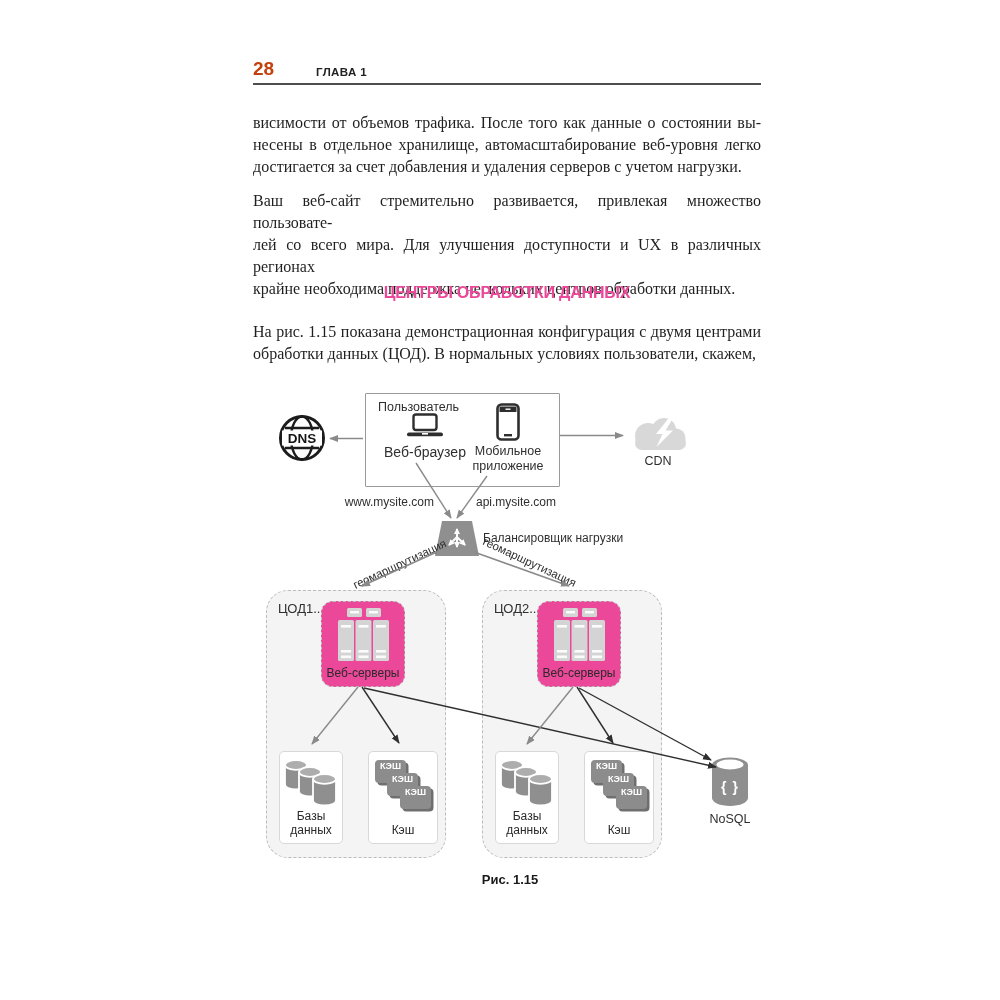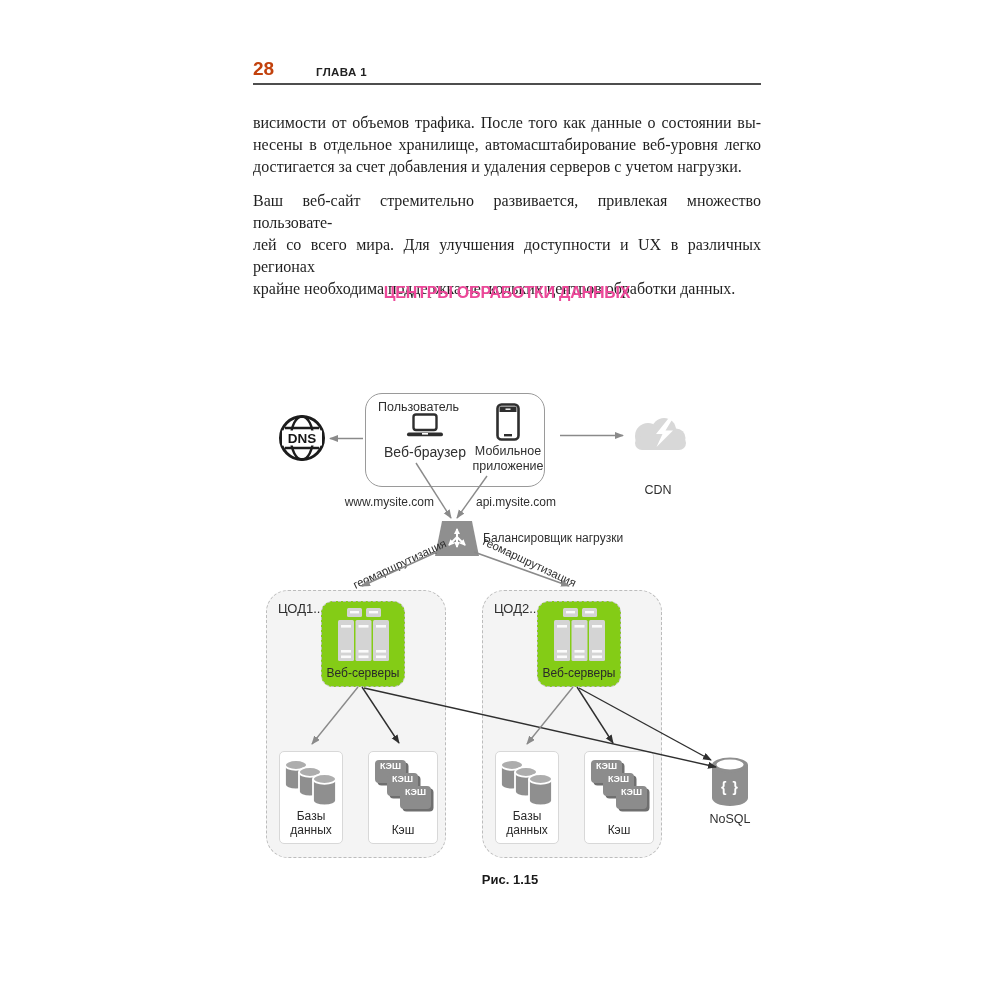--- a/index.html
+++ b/index.html
@@ -15,25 +15,25 @@
   .pline{text-align:justify;text-align-last:justify;}
   .pline.last{text-align-last:auto;}
   .section-heading{position:absolute;left:253px;top:284px;width:508px;text-align:center;
         font-size:16px;font-weight:bold;letter-spacing:-.2px;color:#ec4899;}
   .caption{position:absolute;left:250px;top:872px;width:520px;text-align:center;
         font-size:13px;font-weight:bold;color:#1a1a1a;}
   
   .diagram{position:absolute;left:250px;top:390px;width:520px;height:480px;font-size:12px;color:#2f2f2f;}
   .abs{position:absolute;}
   .lbl{position:absolute;white-space:nowrap;color:#2f2f2f;}
-  .userbox{position:absolute;left:115px;top:3px;width:180px;height:94px;background:#fff;
-        border:1.6px solid #9a9a9a;border-radius:17px;box-sizing:border-box;}
+  .userbox{position:absolute;left:115px;top:3px;width:195px;height:94px;background:#fff;
+        border:1.6px solid #9a9a9a;border-radius:1px;box-sizing:border-box;}
   .dc{position:absolute;top:200px;width:180px;height:268px;background:#f4f4f4;
         border:1.8px dashed #bcbcbc;border-radius:22px;box-sizing:border-box;}
-  .wsbox{position:absolute;left:54px;top:10px;width:84px;height:86px;background:#84cc16;
+  .wsbox{position:absolute;left:54px;top:10px;width:84px;height:86px;background:#ec4899;
         border:1.6px dashed #bdbdbd;border-radius:12px;box-sizing:border-box;}
   .comp{position:absolute;top:160px;height:93px;background:#fff;border:1.5px solid #d8d8d8;
         border-radius:5px;box-sizing:border-box;}
   .comp-label{position:absolute;bottom:6px;width:100%;text-align:center;line-height:14px;color:#2a2a2a;}
   .chips{position:absolute;left:50%;transform:translateX(-50%);top:8px;width:58px;height:50px;}
   .chip{position:absolute;width:31px;height:23px;background:#8c8c8c;border-radius:4px;
         box-shadow:2.5px 2.5px 0 #6f6f6f;color:#fff;font-weight:bold;font-size:9px;
         text-align:center;line-height:13px;}
   .lb-shape{position:absolute;left:185px;top:131px;width:44px;height:35px;background:#8f8f8f;
         clip-path:polygon(16% 0%,84% 0%,100% 100%,0% 100%);}
@@ -57,20 +57,24 @@
   </div>
 
   <div class="para" style="top:190px;">
     <div class="pline">Ваш веб-сайт стремительно развивается, привлекая множество пользовате-</div>
     <div class="pline">лей со всего мира. Для улучшения доступности и UX в различных регионах</div>
     <div class="pline last">крайне необходима поддержка нескольких центров обработки данных.</div>
   </div>
 
   <div class="section-heading">ЦЕНТРЫ ОБРАБОТКИ ДАННЫХ</div>
 
+  <div class="para" style="top:321px;">
+    <div class="pline">На рис. 1.15 показана демонстрационная конфигурация с двумя центрами</div>
+    <div class="pline last">обработки данных (ЦОД). В нормальных условиях пользователи, скажем,</div>
+  </div>
 
   <div class="diagram">
 
     <svg class="abs" style="left:26px;top:22px;" width="52" height="52">
       <circle cx="26" cy="26" r="21.5" fill="#fff" stroke="#1c1c1c" stroke-width="3"></circle>
       <ellipse cx="26" cy="26" rx="11" ry="21.5" fill="none" stroke="#1c1c1c" stroke-width="2.4"></ellipse>
       <line x1="9" y1="16" x2="43" y2="16" stroke="#1c1c1c" stroke-width="2.4"></line>
       <line x1="9" y1="36" x2="43" y2="36" stroke="#1c1c1c" stroke-width="2.4"></line>
       <rect x="6" y="18.5" width="40" height="15" fill="#fff"></rect>
       <text x="26" y="31" text-anchor="middle" font-family="Liberation Sans, sans-serif" font-size="13.5" font-weight="bold" fill="#151515">DNS</text>
@@ -95,21 +99,21 @@
       <div class="lbl" style="left:105px;top:50px;width:74px;text-align:center;font-size:12.5px;white-space:normal;line-height:15px;">Мобильное приложение</div>
     </div>
 
     <svg class="abs" style="left:376px;top:22px;" width="64" height="42">
       <circle cx="22" cy="24" r="13" fill="#d8d8d8"></circle>
       <circle cx="38" cy="18" r="12" fill="#d8d8d8"></circle>
       <circle cx="50" cy="26" r="9.5" fill="#d8d8d8"></circle>
       <rect x="9" y="24" width="51" height="14" rx="7" fill="#d8d8d8"></rect>
       <path d="M42 7 L30 22 H36.5 L30.5 35 L47 18.5 H39.5 L46.5 7 Z" fill="#fff"></path>
     </svg>
-    <div class="lbl" style="left:376px;top:64px;width:64px;text-align:center;font-size:12.5px;margin-top:29px;">CDN</div>
+    <div class="lbl" style="left:376px;top:64px;width:64px;text-align:center;font-size:12.5px;">CDN</div>
 
     <div class="lbl" style="left:92px;top:105px;width:92px;text-align:right;font-size:12px;">www.mysite.com</div>
     <div class="lbl" style="left:226px;top:105px;font-size:12px;">api.mysite.com</div>
 
     <div class="lb-shape">
       <svg width="44" height="35">
         <defs>
           <marker id="wm" markerWidth="8" markerHeight="8" refX="5" refY="3" orient="auto" markerUnits="userSpaceOnUse">
             <path d="M0,0 L6,3 L0,6 Z" fill="#fff"></path>
           </marker>

